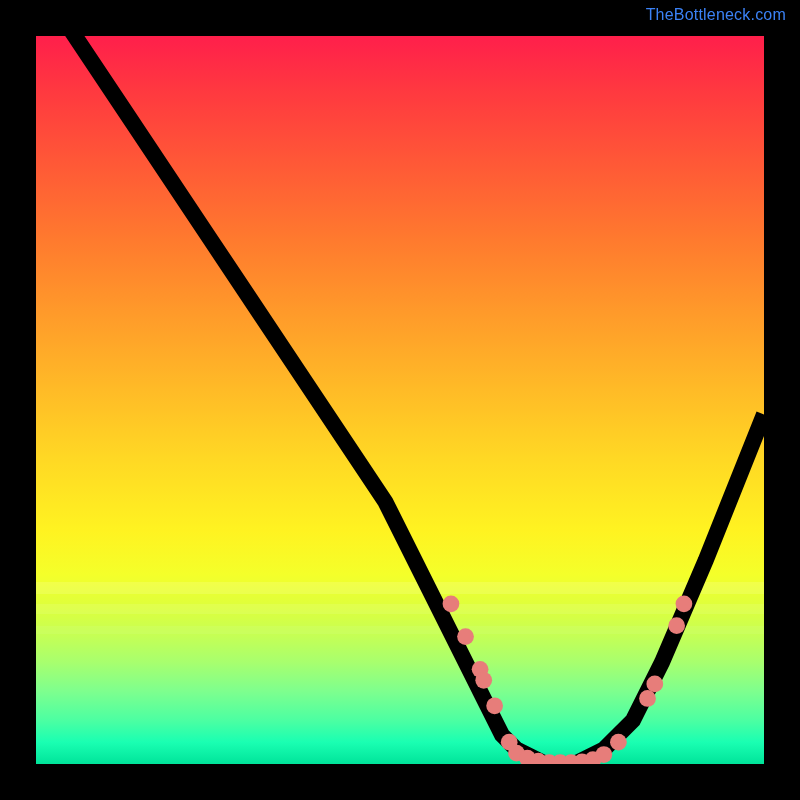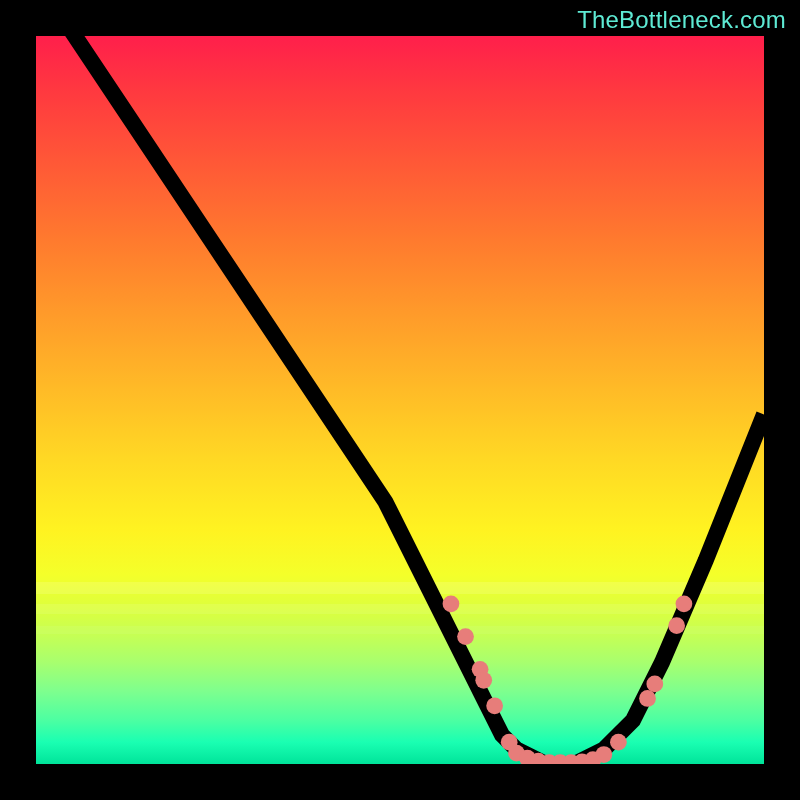--- a/index.html
+++ b/index.html
@@ -3,23 +3,23 @@
 <meta charset="utf-8">
 <style>
   * { margin: 0; padding: 0; box-sizing: border-box; }
   html, body { width: 800px; height: 800px; background: #000; overflow: hidden; }
   .container { position: relative; width: 800px; height: 800px; background: #000; }
   .watermark {
     position: absolute;
     top: 6px;
     right: 14px;
     font-family: Arial, Helvetica, sans-serif;
-    font-size: 24px;
+    font-size: 16px;
     font-weight: 500;
-    color: #5eead4;
+    color: #3b82f6;
     letter-spacing: 0.2px;
   }
   .plot-area {
     position: absolute;
     left: 36px;
     top: 36px;
     width: 728px;
     height: 728px;
     background: linear-gradient(to bottom,
       #ff1f4b 0%,

